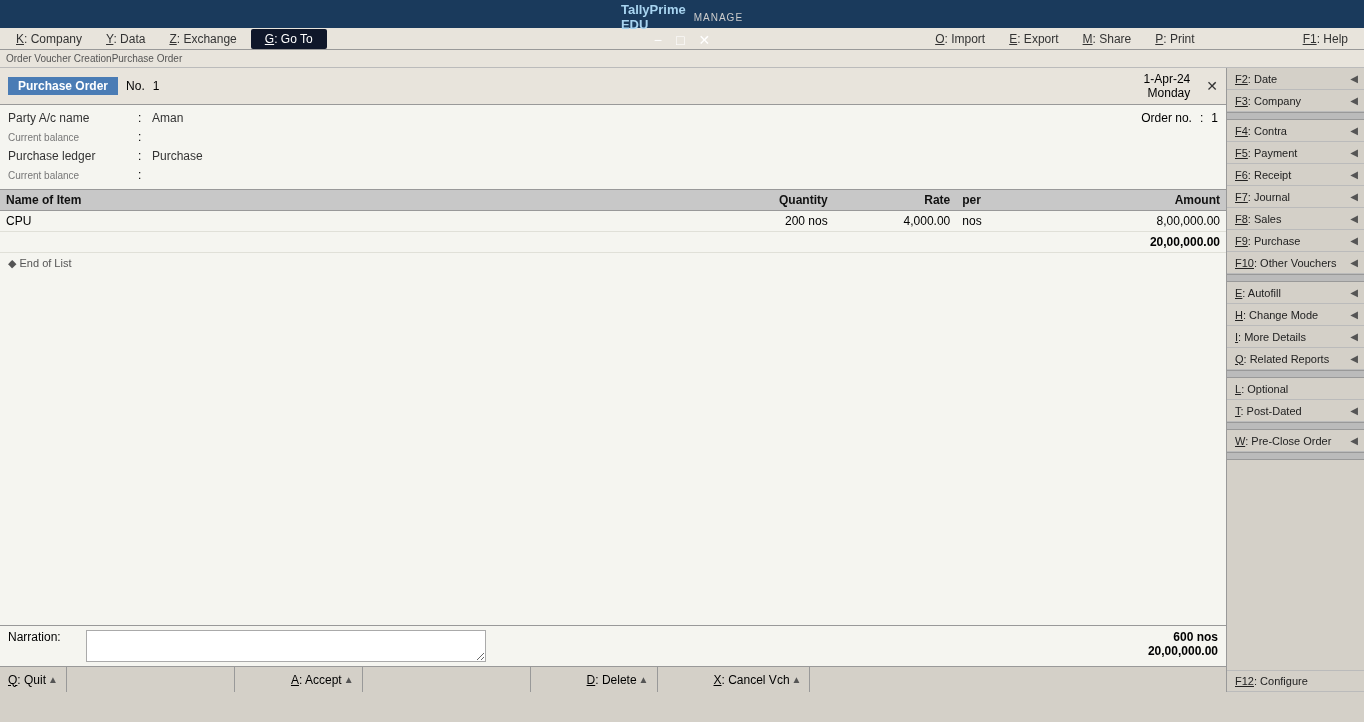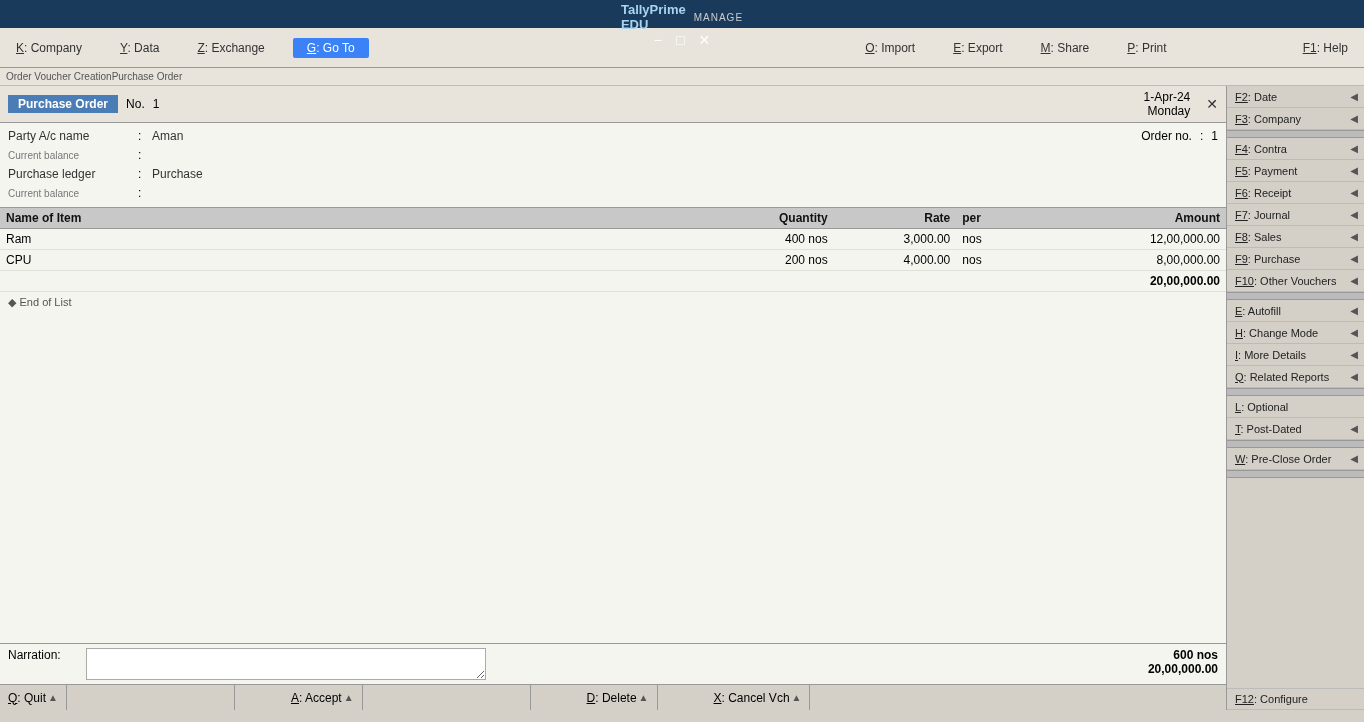--- a/index.html
+++ b/index.html
@@ -21,34 +21,34 @@
     .manage-text { font-size: 10px; color: #ccc; letter-spacing: 1px; }
     .title-controls { display: flex; gap: 6px; }
     .title-controls span { color: white; cursor: pointer; font-size: 14px; padding: 0 4px; }
 
     
     .menu-bar {
       background: #e8e4dc;
       display: flex;
       align-items: center;
       padding: 0 6px;
-      height: 40px;
+      height: 22px;
       border-bottom: 1px solid #999;
-      gap: 18px;
+      gap: 4px;
     }
     .menu-item {
       padding: 2px 10px;
       cursor: pointer;
       font-size: 12px;
       color: #333;
       text-decoration: none;
     }
     .menu-item u { text-decoration: underline; }
     .menu-item-goto {
-      background: #3b82f6;
+      background: #0f172a;
       color: white;
       padding: 3px 14px;
       border-radius: 2px;
       font-size: 12px;
       cursor: pointer;
     }
 
     
     .breadcrumb-bar {
       background: #e8e4dc;
@@ -317,27 +317,20 @@
           <thead class="table-header">
             <tr>
               <th style="width:55%;">Name of Item</th>
               <th class="right" style="width:13%;">Quantity</th>
               <th class="right" style="width:10%;">Rate</th>
               <th style="width:5%;">per</th>
               <th class="right" style="width:17%;">Amount</th>
             </tr>
           </thead>
           <tbody class="table-body">
-            <tr>
-              <td>Ram</td>
-              <td class="right">400 nos</td>
-              <td class="right">3,000.00</td>
-              <td>nos</td>
-              <td class="right">12,00,000.00</td>
-            </tr>
             <tr>
               <td>CPU</td>
               <td class="right">200 nos</td>
               <td class="right">4,000.00</td>
               <td>nos</td>
               <td class="right">8,00,000.00</td>
             </tr>
             <tr>
               <td></td>
               <td></td>

